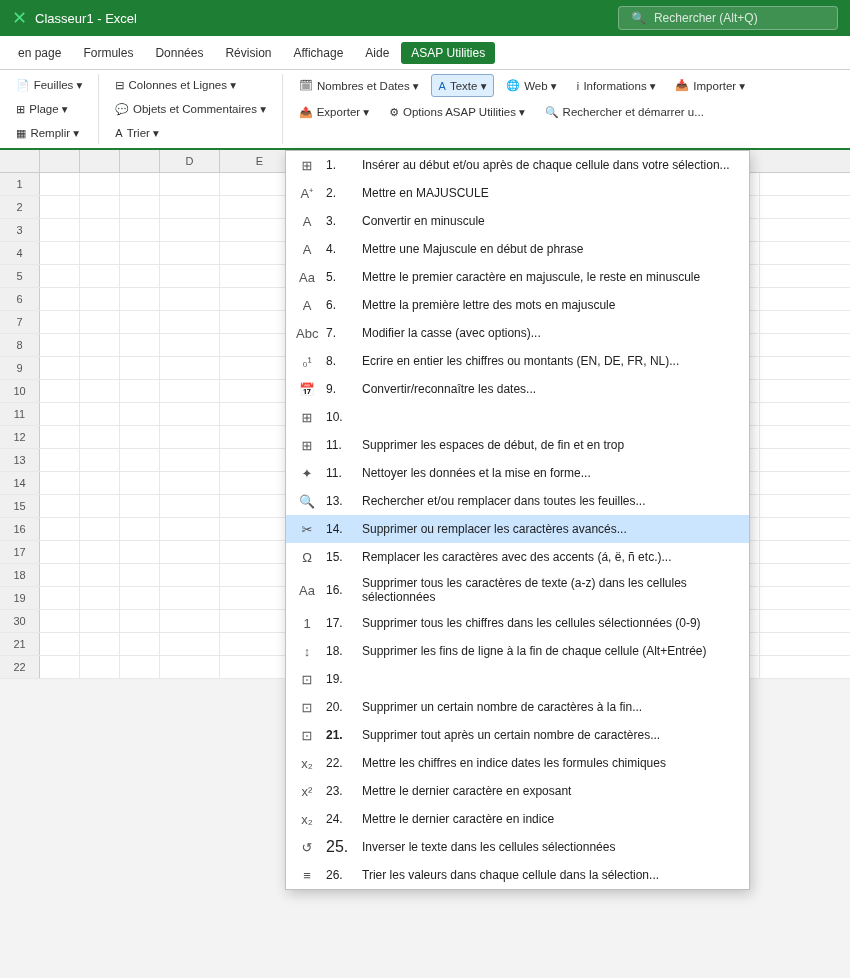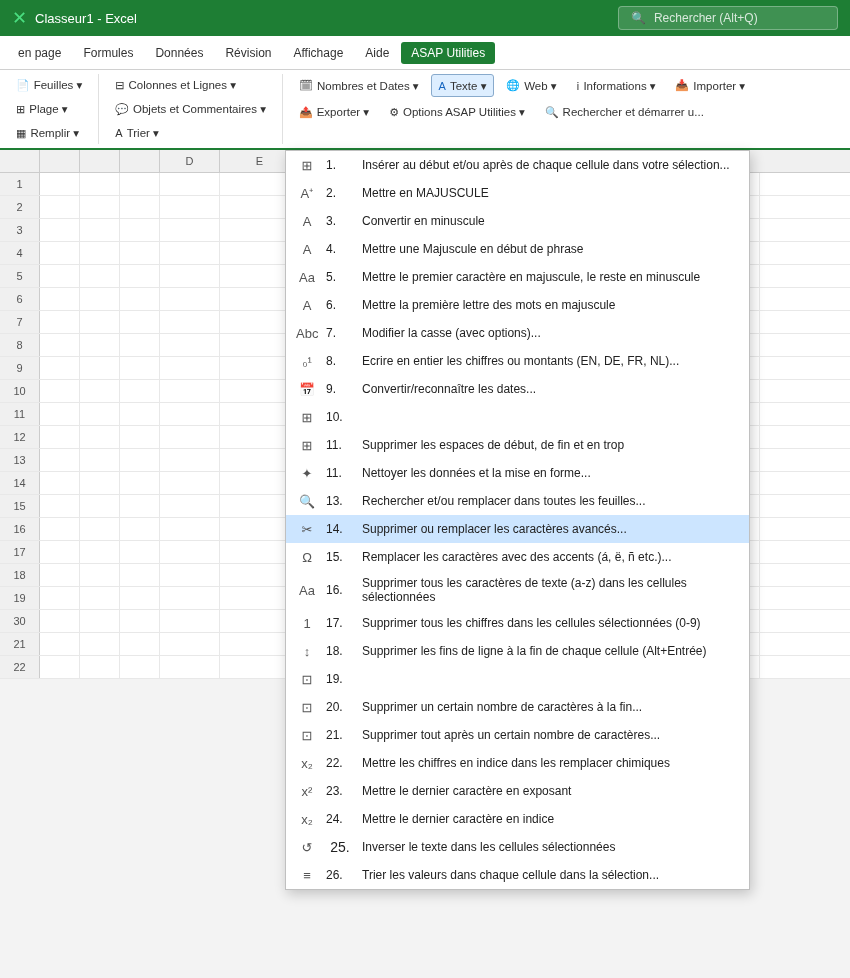--- a/index.html
+++ b/index.html
@@ -356,41 +356,41 @@
         <span class="dropdown-icon">⊡</span>
         <span style="min-width: 28px; font-size: 12px;">19.</span>
       </div>
       <div class="dropdown-item">
         <span class="dropdown-icon">⊡</span>
         <span style="min-width: 28px; font-size: 12px;">20.</span>
         <span class="dropdown-text" style="font-size: 12px;">Supprimer un certain nombre de caractères à la fin...</span>
       </div>
       <div class="dropdown-item">
         <span class="dropdown-icon">⊡</span>
-        <span style="min-width: 28px; font-size: 12px;">21.</span>
+        <span style="min-width: 28px; font-size: 12px; font-weight: bold;">21.</span>
         <span class="dropdown-text" style="font-size: 12px;">Supprimer tout après un certain nombre de caractères...</span>
       </div>
       <div class="dropdown-item">
         <span class="dropdown-icon">x₂</span>
         <span style="min-width: 28px; font-size: 12px;">22.</span>
-        <span class="dropdown-text" style="font-size: 12px;">Mettre les chiffres en indice dans les remplacer chimiques</span>
+        <span class="dropdown-text" style="font-size: 12px;">Mettre les chiffres en indice dates les formules chimiques</span>
       </div>
       <div class="dropdown-item">
         <span class="dropdown-icon">x²</span>
         <span style="min-width: 28px; font-size: 12px;">23.</span>
         <span class="dropdown-text" style="font-size: 12px;">Mettre le dernier caractère en exposant</span>
       </div>
       <div class="dropdown-item">
         <span class="dropdown-icon">x₂</span>
         <span style="min-width: 28px; font-size: 12px;">24.</span>
         <span class="dropdown-text" style="font-size: 12px;">Mettre le dernier caractère en indice</span>
       </div>
       <div class="dropdown-item">
         <span class="dropdown-icon">↺</span>
-        <span style="min-width: 28px; font-size: 14px; text-align: center;">25.</span>
+        <span style="min-width: 28px; font-size: 16px;">25.</span>
         <span class="dropdown-text" style="font-size: 12px;">Inverser le texte dans les cellules sélectionnées</span>
       </div>
       <div class="dropdown-item">
         <span class="dropdown-icon">≡</span>
         <span style="min-width: 28px; font-size: 12px;">26.</span>
         <span class="dropdown-text" style="font-size: 12px;">Trier les valeurs dans chaque cellule dans la sélection...</span>
       </div>
     </div>
 
   <div class="grid-area" style="margin-left:0;">

